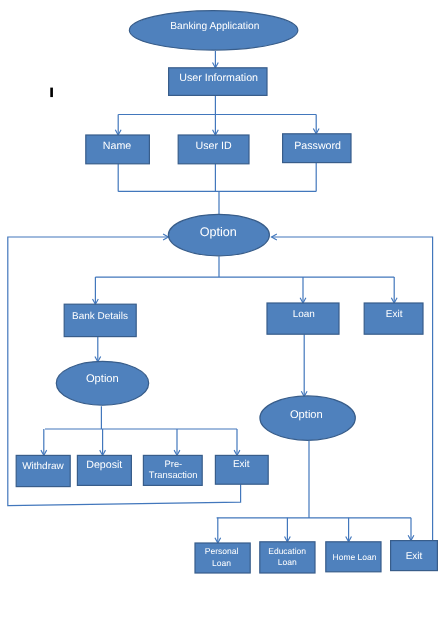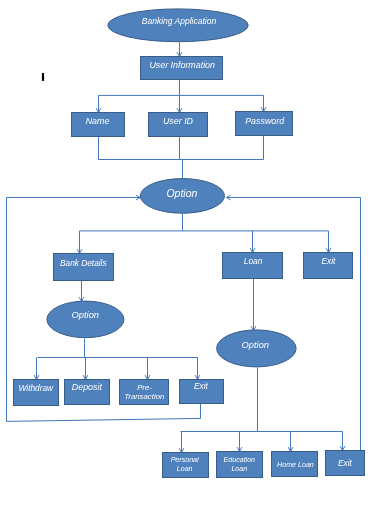--- a/index.html
+++ b/index.html
@@ -1,20 +1,20 @@
 <!DOCTYPE html>
 <html><head>
 <meta charset="utf-8">
 <title>Banking Application Flowchart</title>
 <style>
   html,body{margin:0;padding:0;background:#ffffff;}
   body{width:368px;height:514px;overflow:hidden;
        font-family:"Liberation Sans",sans-serif;
        -webkit-font-smoothing:antialiased;}
-  #canvas{position:relative;width:368px;height:514px;background:#ffffff;font-style:italic;}
+  #canvas{position:relative;width:368px;height:514px;background:#ffffff;}
   svg#chart{display:block;position:absolute;left:0;top:0;}
   .shape{fill:#4f81bd;stroke:#385d8a;stroke-width:1;}
   .conn{fill:none;stroke:#4277bc;stroke-width:1;}
   .lbl{fill:#ffffff;font-family:"Liberation Sans",sans-serif;
        text-anchor:middle;font-size:8.7px;}
   .lbl.t1{font-size:8.9px;}
   .lbl.t0{font-size:8.5px;}
   .lbl.t2{font-size:8.3px;}
   .lbl.t3{font-size:7.1px;}
   .lbl.t25{font-size:7.8px;}

